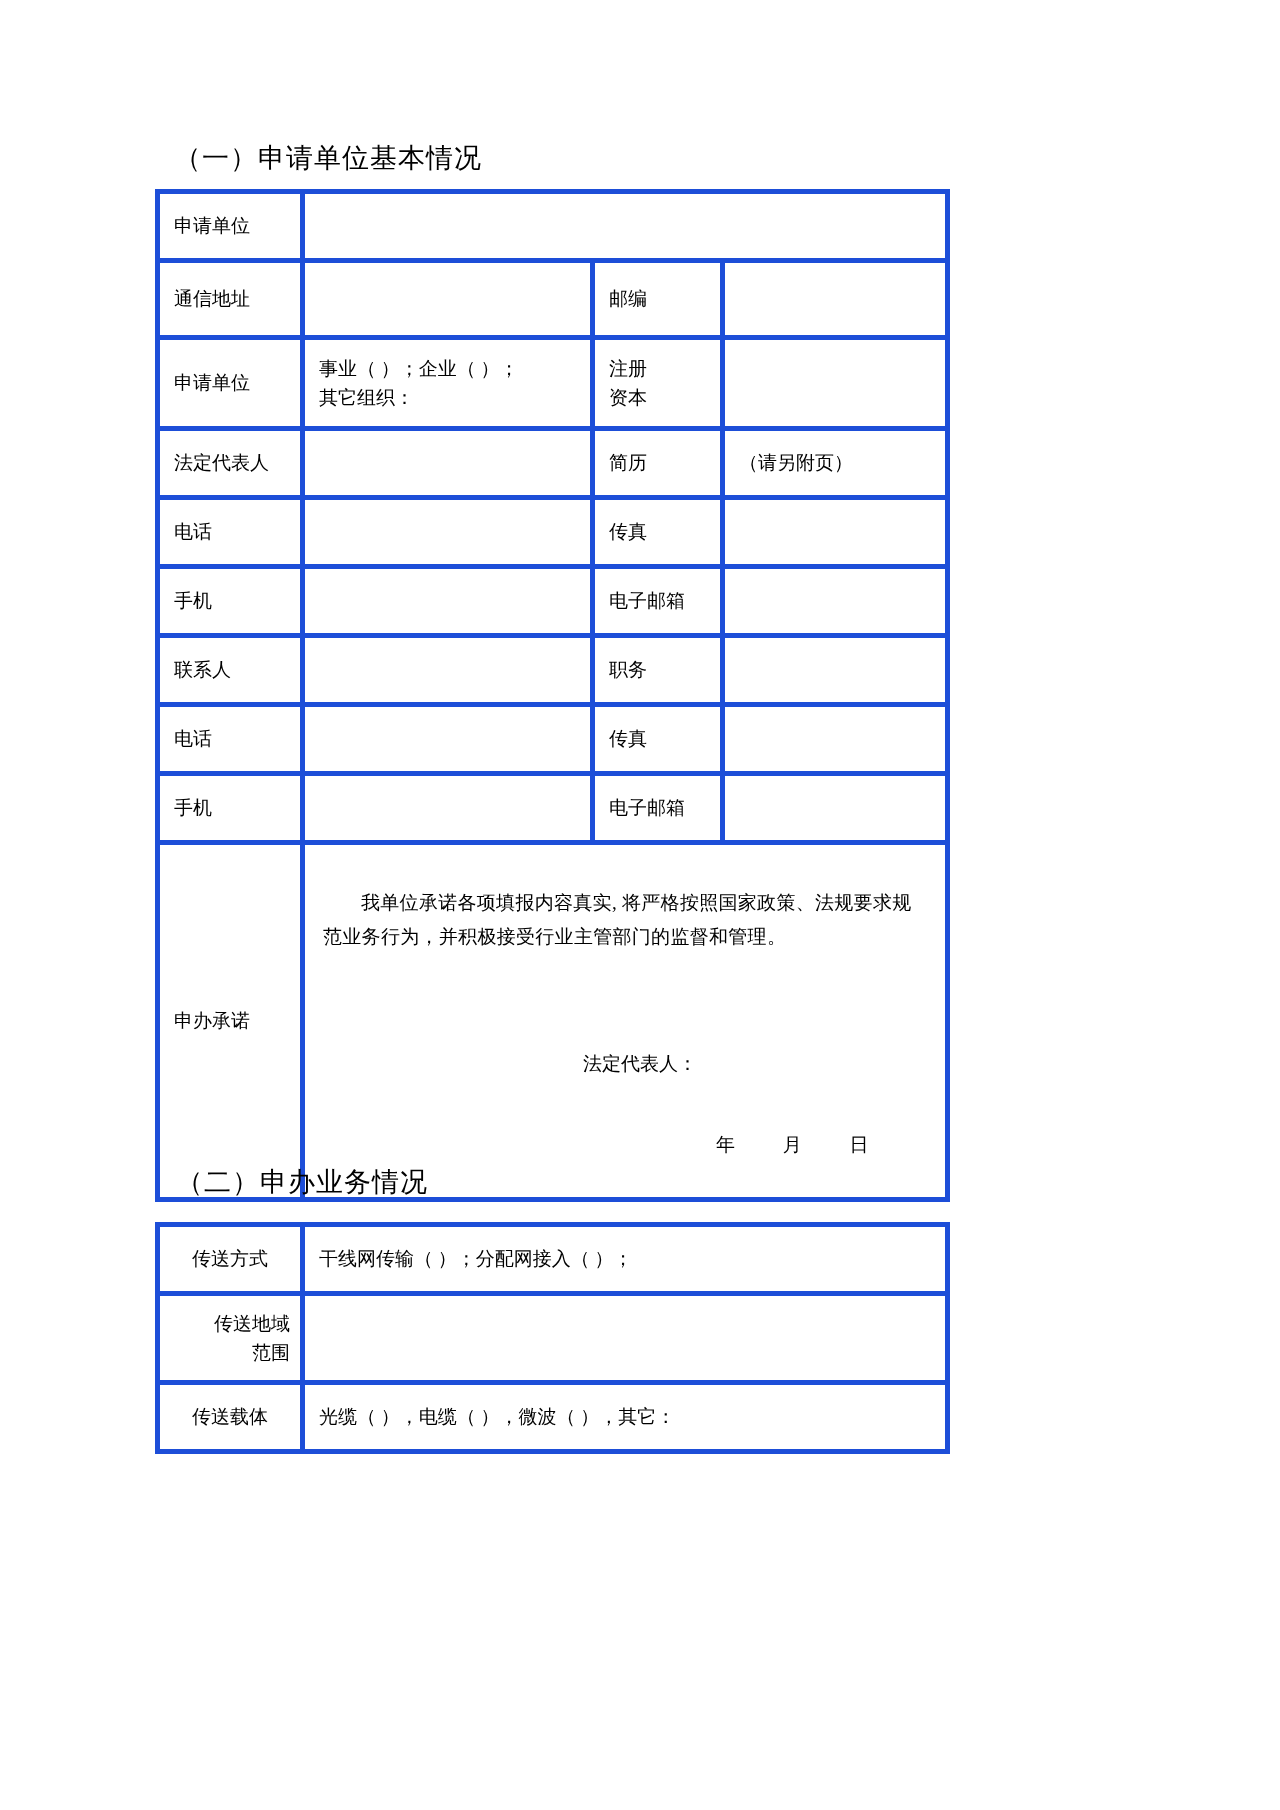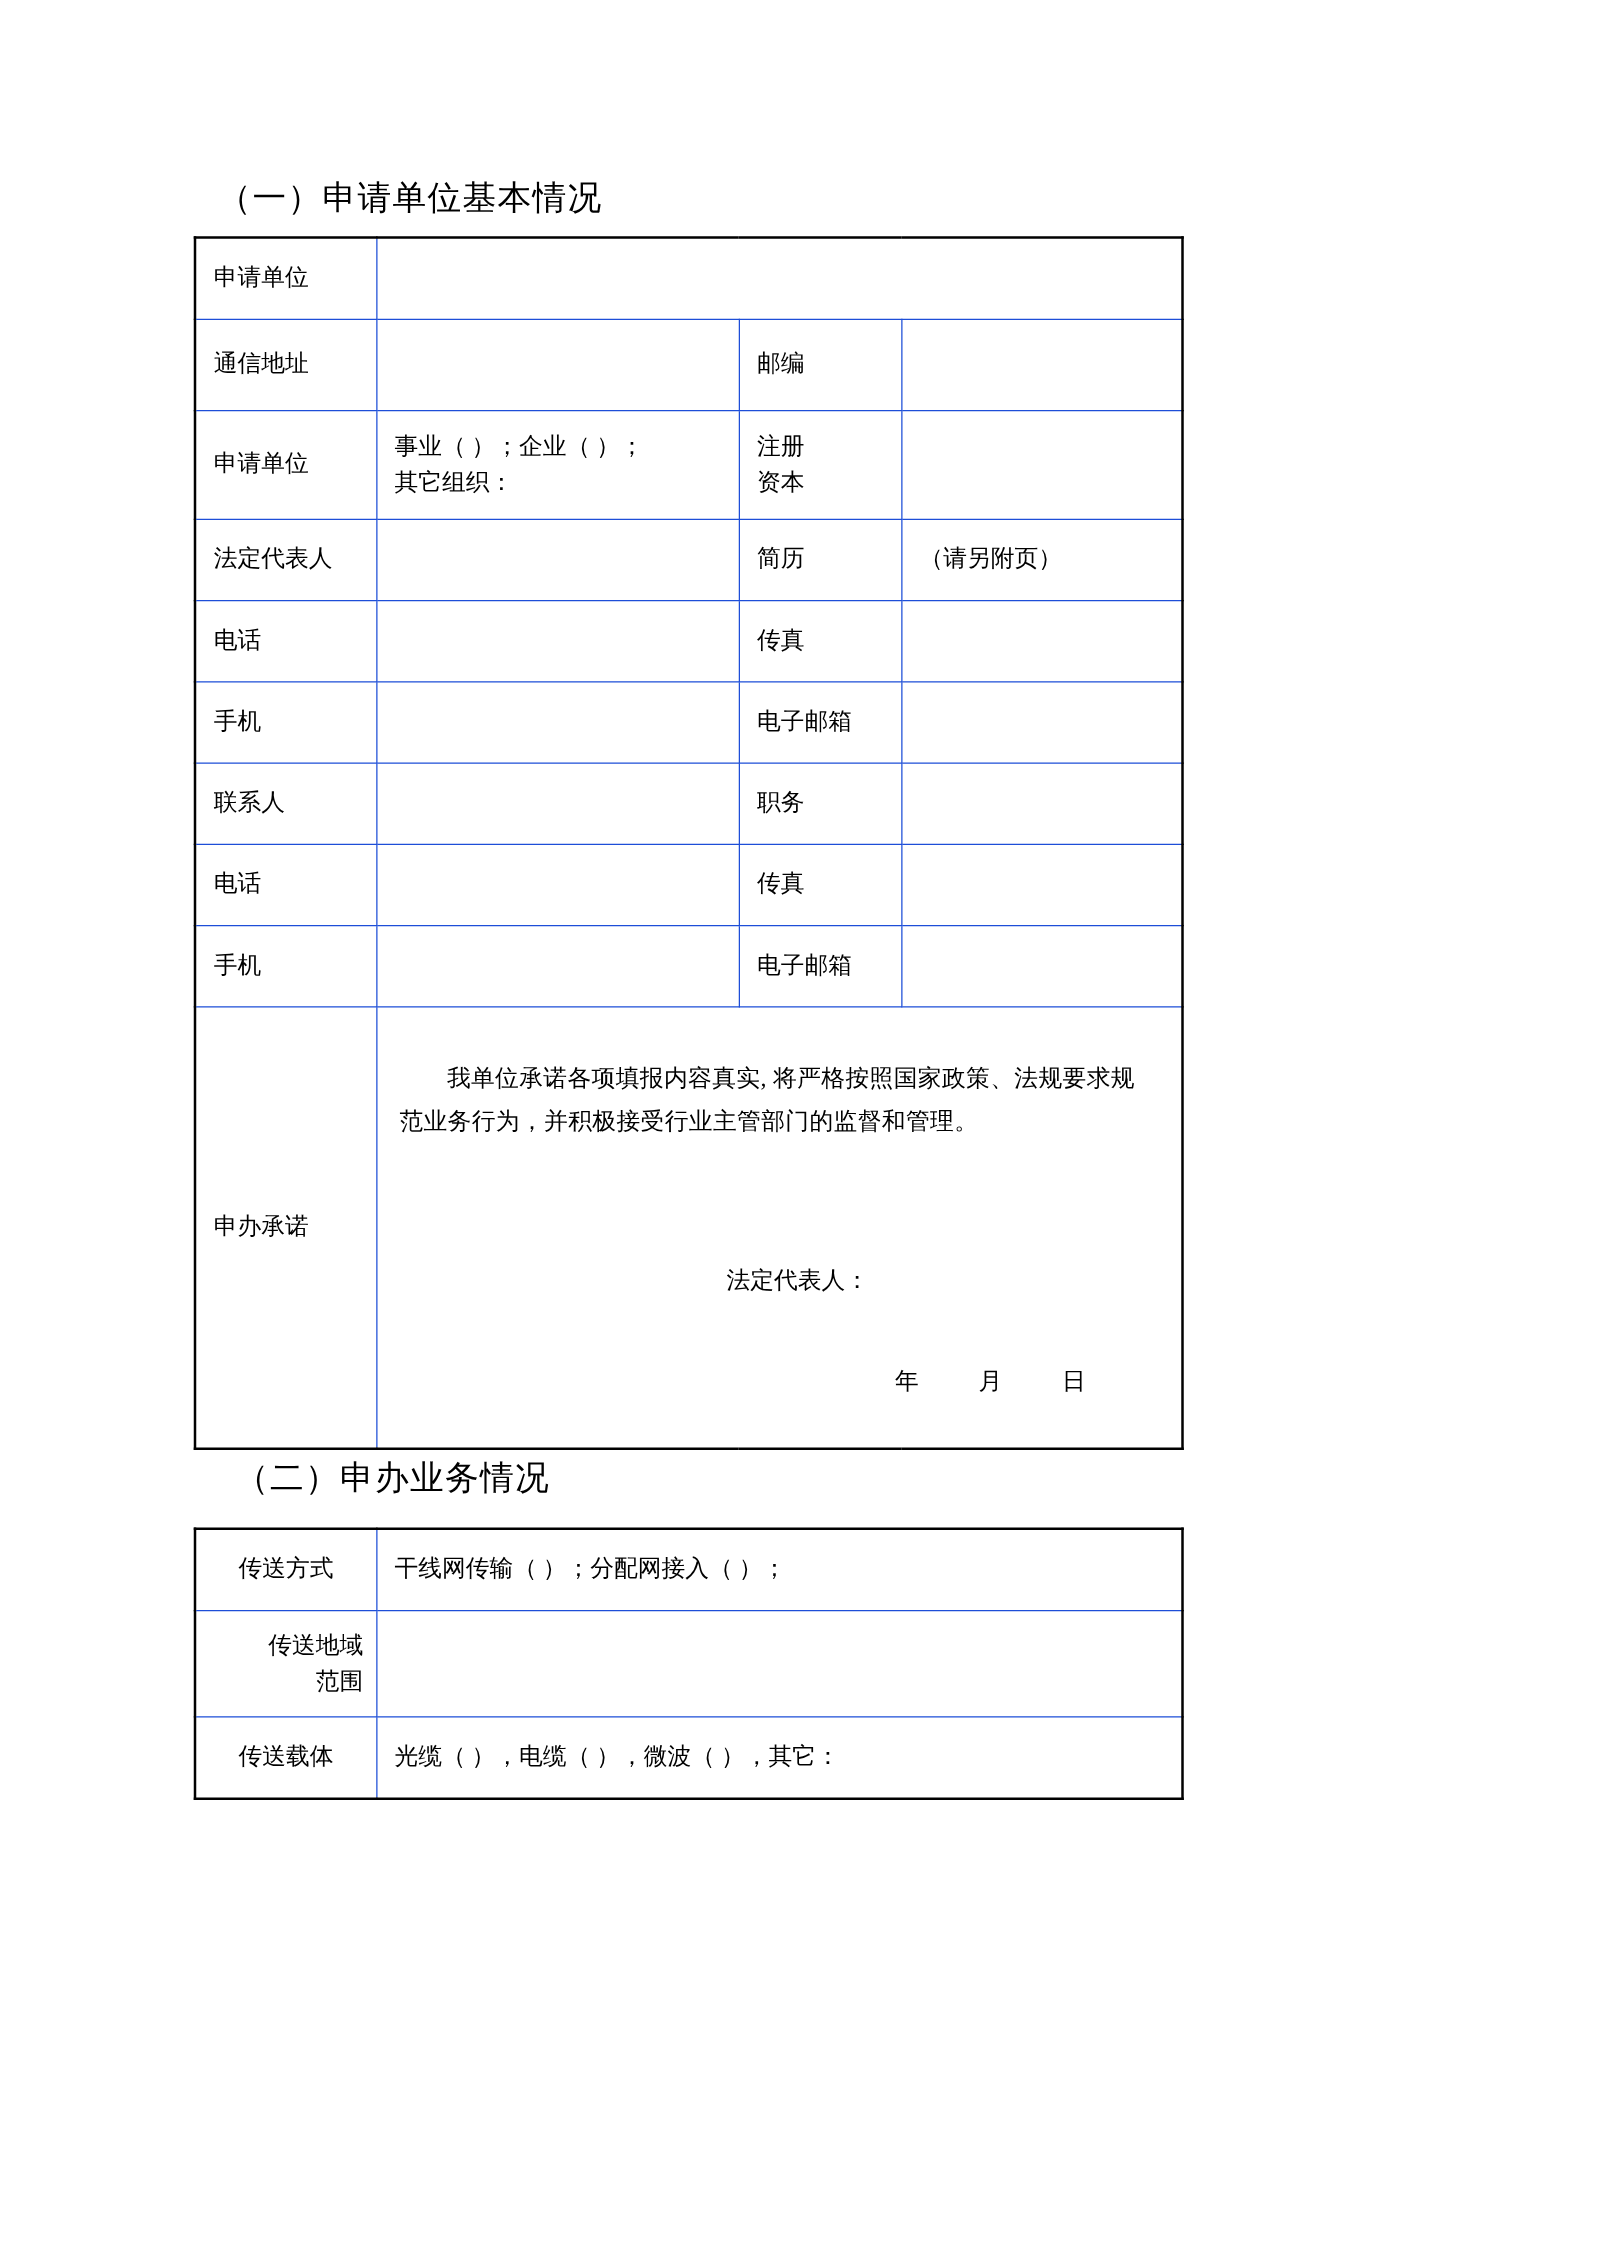--- a/index.html
+++ b/index.html
@@ -28,31 +28,31 @@
     margin: 0;
     padding: 0;
   }
   #title-1 {
     position: absolute;
     left: 174px;
     top: 140px;
   }
   #title-2 {
     position: absolute;
-    left: 188px;
+    left: 176px;
     top: 1164px;
   }
   table.form {
     border-collapse: collapse;
     table-layout: fixed;
     position: absolute;
     border: 2px solid #000;
   }
   table.form td {
-    border: 1px solid #1d4ed8;
+    border: 5px solid #1d4ed8;
     font-size: 19px;
     padding: 6px 10px;
     vertical-align: middle;
     line-height: 1.55;
   }
   #table-1 {
     left: 155px;
     top: 189px;
     width: 790px;
   }

